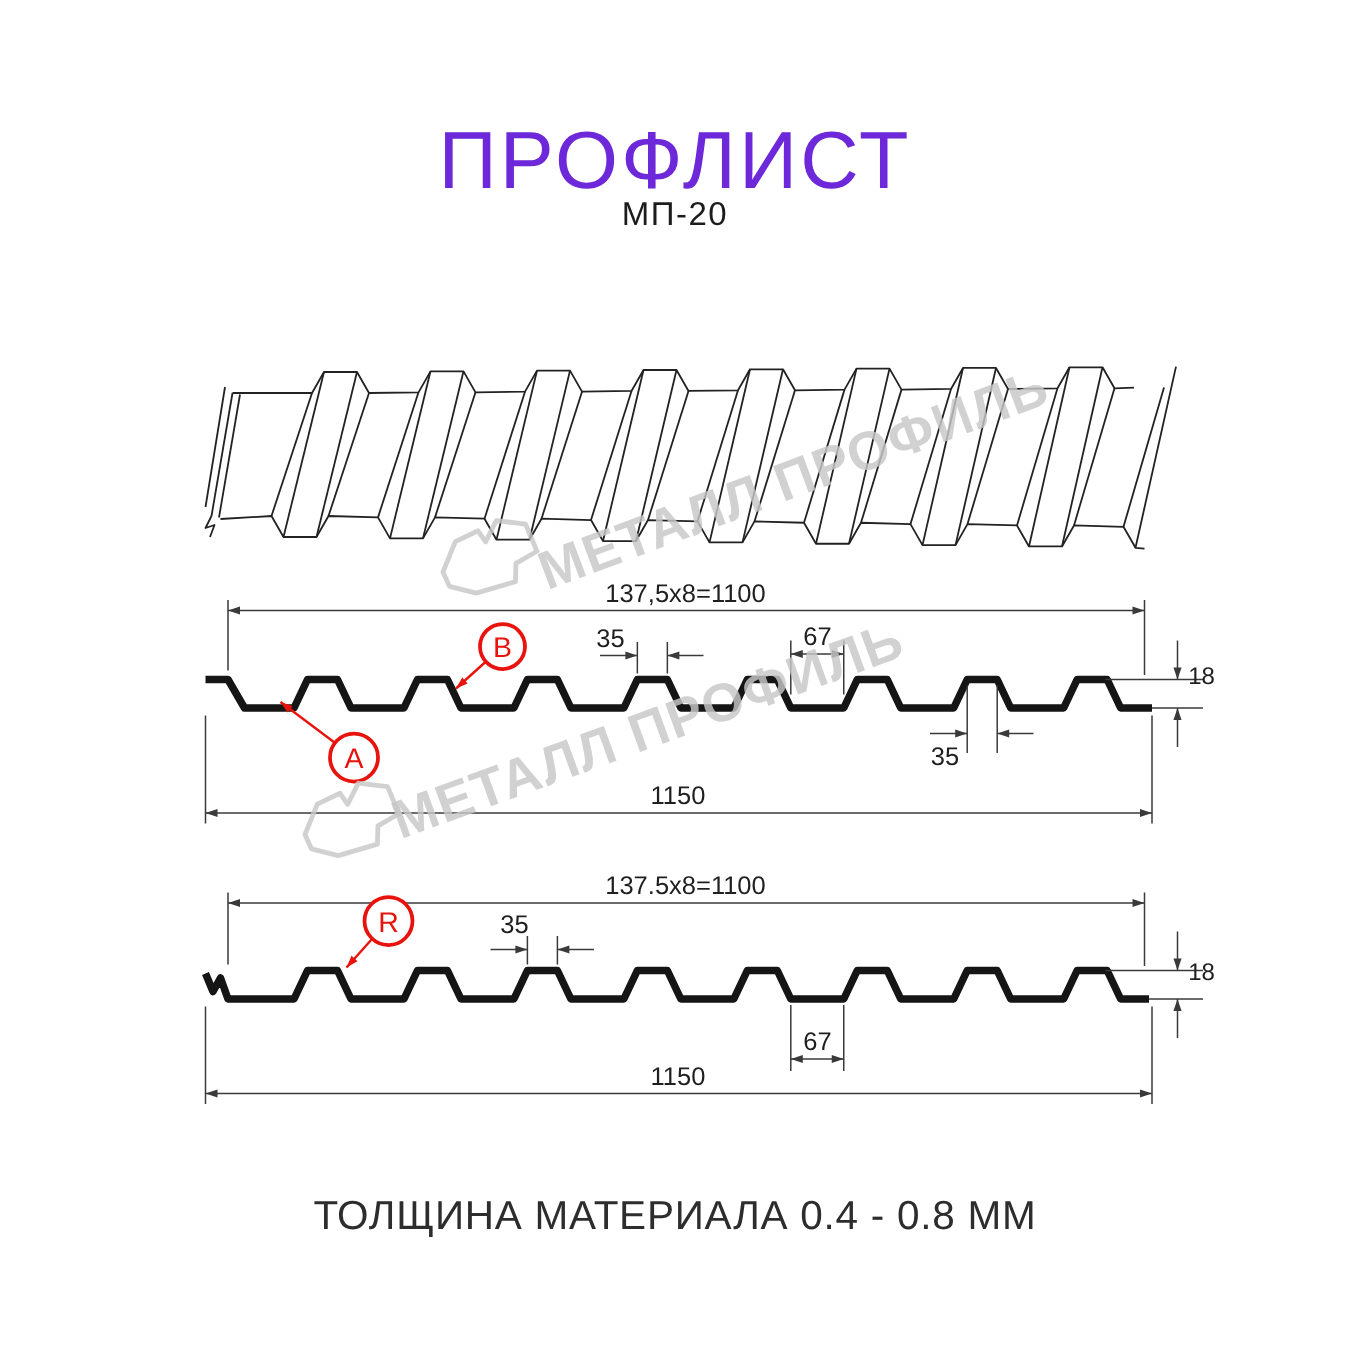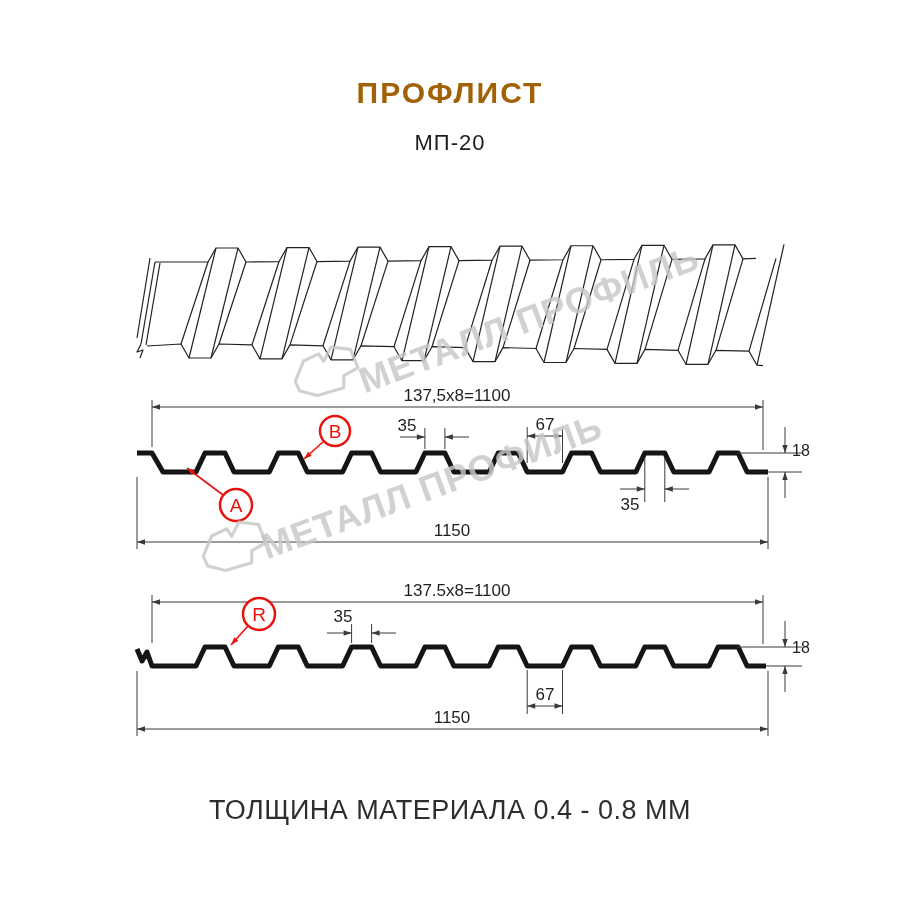--- a/index.html
+++ b/index.html
@@ -1,19 +1,19 @@
 <!DOCTYPE html>
 <html><head>
 <meta charset="utf-8">
 <style>
   html,body{margin:0;padding:0;background:#fff;}
   .canvas{position:relative;width:900px;height:900px;background:#ffffff;overflow:hidden;
           font-family:"Liberation Sans",sans-serif;}
   .title{position:absolute;left:0;top:76px;width:900px;text-align:center;
-         font-size:30px;font-weight:bold;letter-spacing:2px;color:#a16207;}
+         font-size:54px;font-weight:normal;letter-spacing:2px;color:#6d28d9;}
   .subtitle{position:absolute;left:0;top:130px;width:900px;text-align:center;
          font-size:22px;font-weight:500;letter-spacing:1px;color:#1c1c1c;}
   .footer{position:absolute;left:0;top:795px;width:900px;text-align:center;
          font-size:27px;font-weight:500;letter-spacing:.5px;color:#2d2d2d;}
   svg.art{position:absolute;left:0;top:0;}
   .dimtext{font-family:"Liberation Sans",sans-serif;font-size:17px;fill:#1f1f1f;}
   .dimsmall{font-family:"Liberation Sans",sans-serif;font-size:16px;fill:#1f1f1f;}
   .callout-letter{font-family:"Liberation Sans",sans-serif;font-size:19px;}
   .wm{position:absolute;pointer-events:none;opacity:.82;}
   .wm-text{font-size:36px;font-weight:bold;letter-spacing:1px;color:#c7c7c7;

